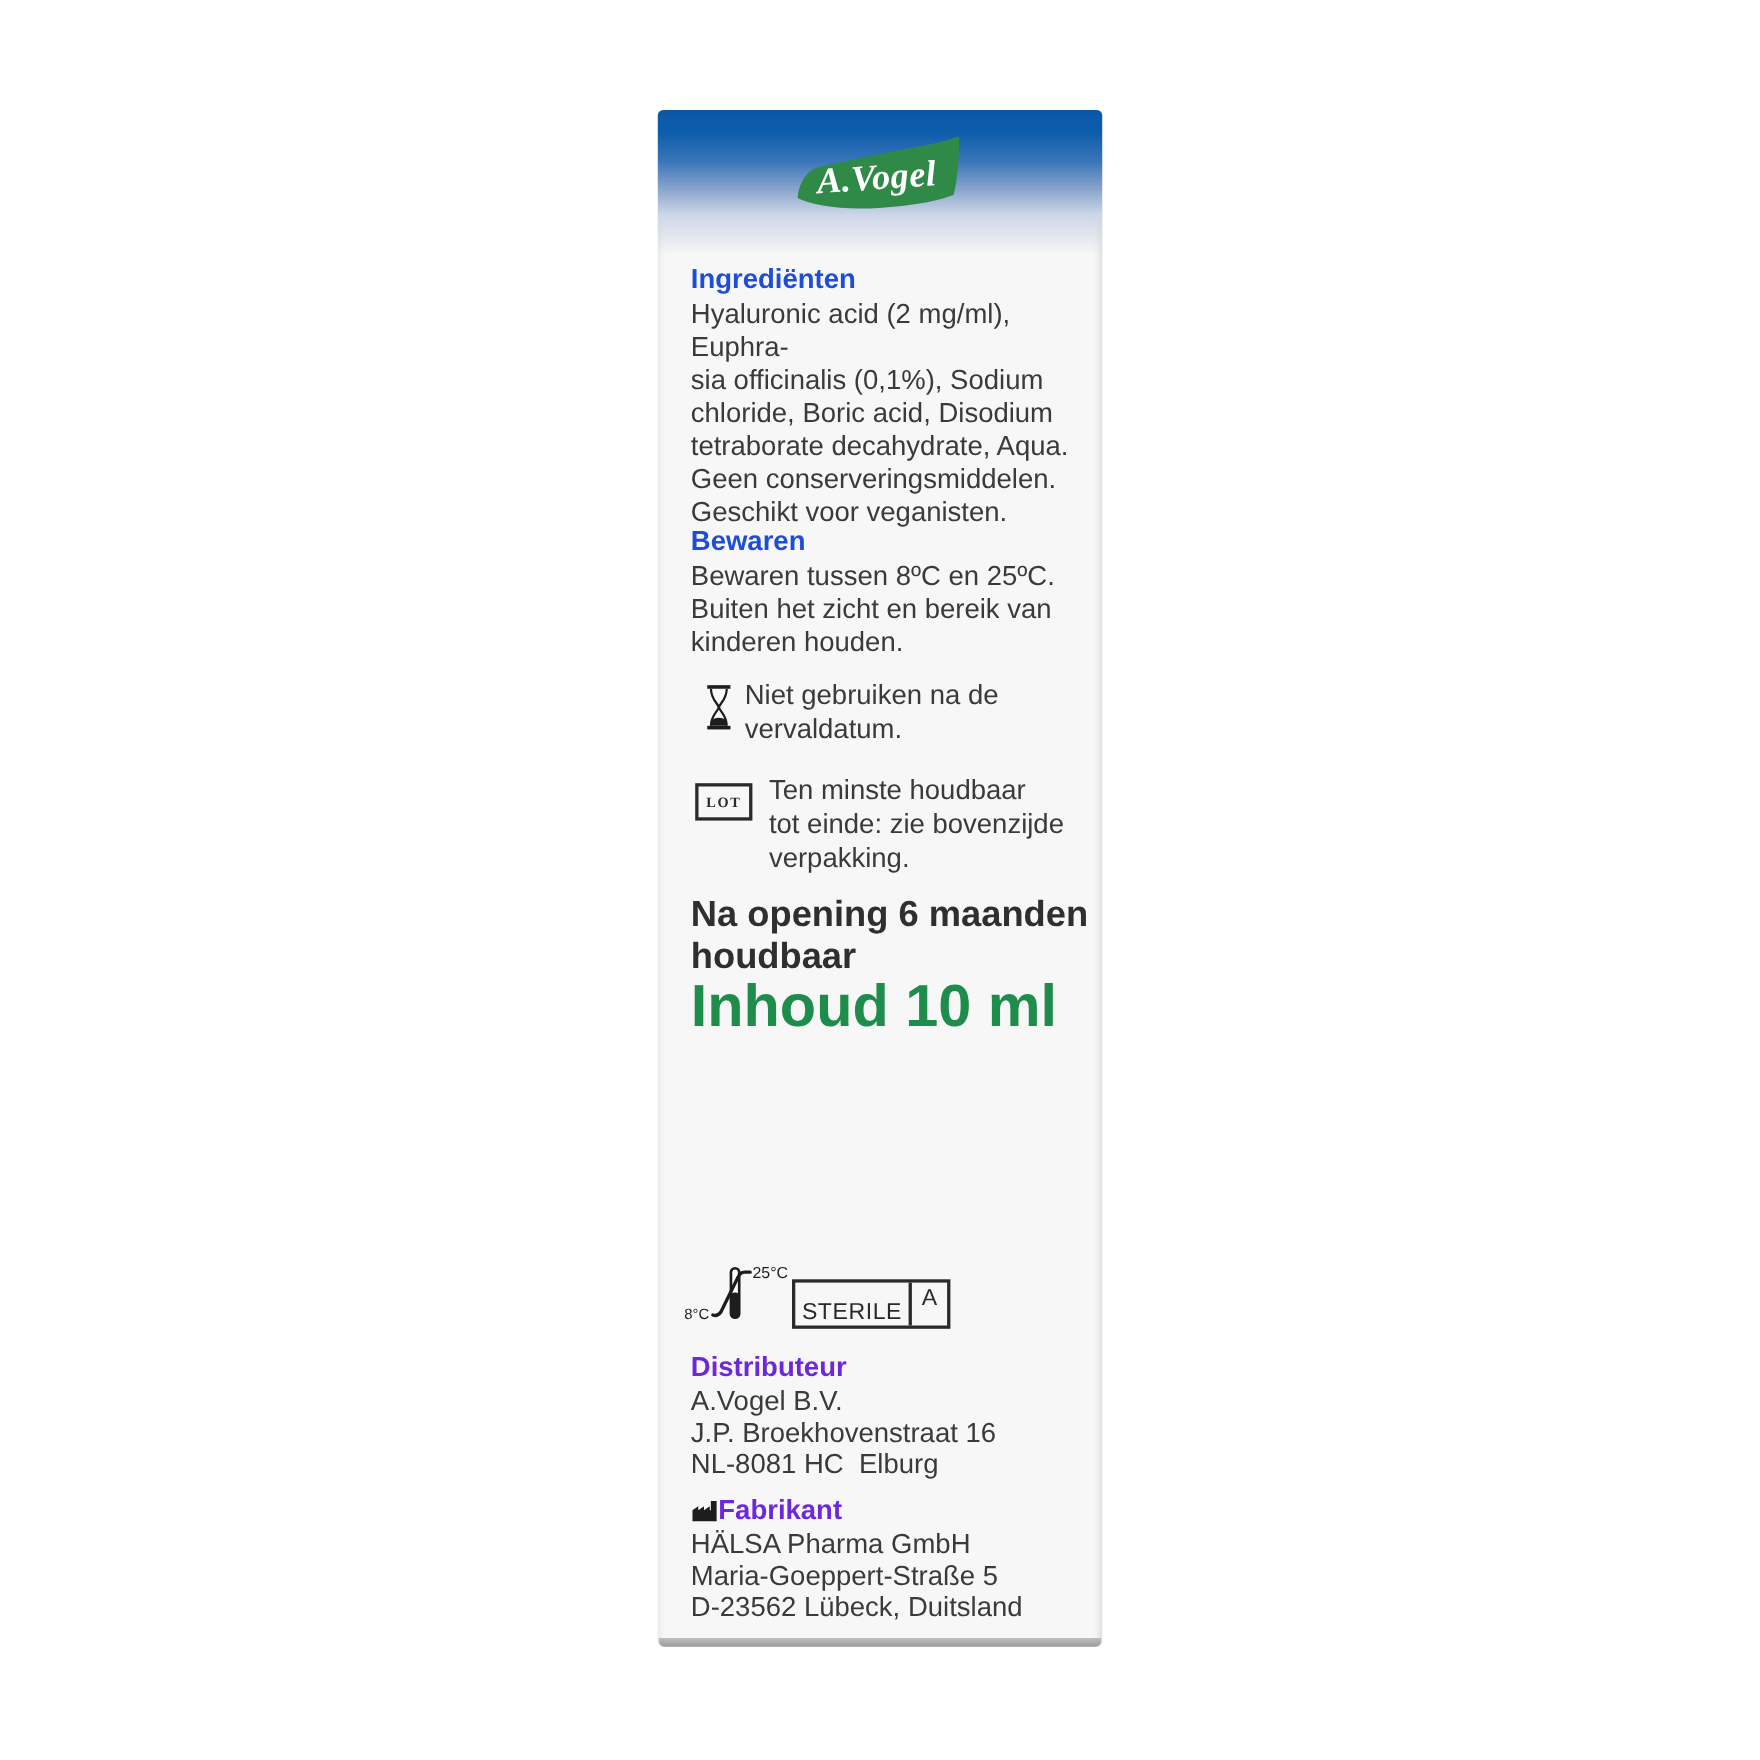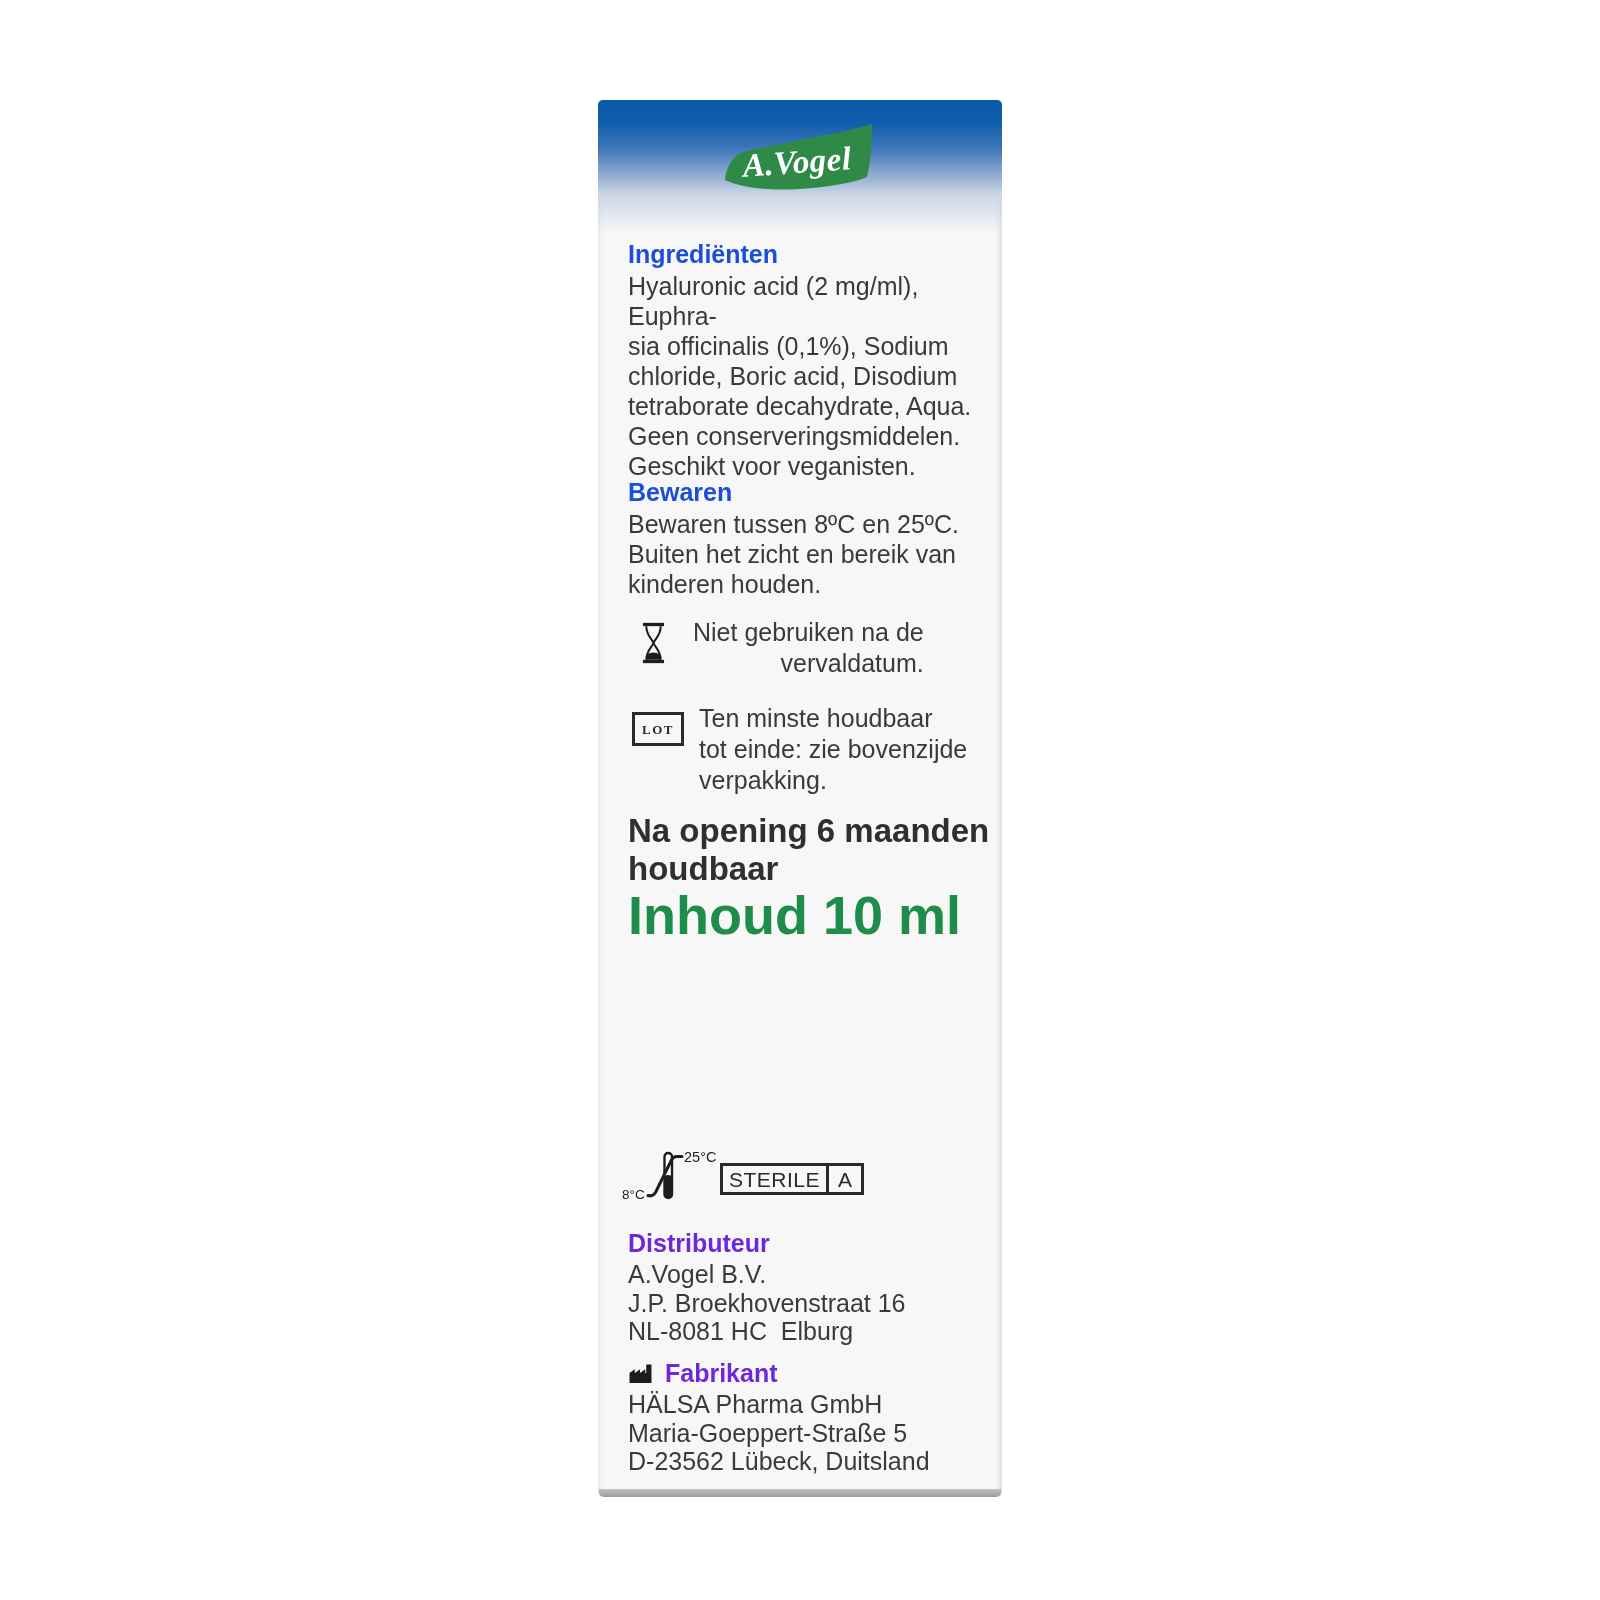--- a/index.html
+++ b/index.html
@@ -27,43 +27,43 @@
   .logo-text{
     position:absolute;left:0;right:4px;top:21px;text-align:center;
     font-family:"Liberation Serif",serif;font-style:italic;font-weight:700;
     font-size:33px;color:#ffffff;transform:rotate(-4deg);letter-spacing:.5px;
   }
   .sec{position:absolute;left:30px;width:350px;color:#3a3a38;font-size:25px;line-height:30px;}
   .sec .hd{margin:0 0 1px 0;font-size:25px;line-height:31px;color:#1d4ed8;font-weight:700;}
   .prewrap{white-space:pre-wrap;}
   .sym-row{position:absolute;display:flex;color:#3a3a38;font-size:25px;line-height:31px;}
   .row-expiry{left:44px;top:517px;}
-  .row-expiry .txt{margin-left:28px;text-align:right;}
+  .row-expiry .txt{margin-left:12px;}
   .row-expiry svg{flex:none;margin-top:5px;}
   .row-lot{left:34px;top:603px;}
   .lot-box{
     flex:none;width:46px;height:28px;margin-top:9px;border:3px solid #2a2a28;
     display:flex;align-items:center;justify-content:center;
     font-size:13px;font-weight:700;letter-spacing:1.5px;color:#2a2a28;font-family:Liberation Serif, serif;
   }
   .row-lot .txt{margin-left:15px;}
   .after-opening{position:absolute;left:30px;top:712px;font-weight:700;font-size:33px;color:#2f2f2d;}
   .contents{position:absolute;left:30px;top:786px;font-weight:700;font-size:54px;line-height:1.1;color:#1e8c4a;}
   .ce-row{position:absolute;left:33px;top:965px;display:flex;align-items:flex-end;color:#262524;}
   .ce-num{font-weight:700;font-size:46px;line-height:1;letter-spacing:1px;margin-left:12px;margin-bottom:-7px;}
   .temp-symbol{position:absolute;left:22px;top:1044px;}
   .sterile{
     position:absolute;left:122px;top:1063px;display:inline-flex;align-items:stretch;
     border:3px solid #2a2a28;color:#2a2a28;font-size:21px;line-height:1;font-weight:400;
   }
-  .sterile .lbl{padding:3px 6px 2px;letter-spacing:.5px;}
+  .sterile .lbl{padding:16px 6px 2px;letter-spacing:.5px;}
   .sterile .grade{padding:3px 9px 2px;border-left:3px solid #2a2a28;}
   .addr{position:absolute;left:30px;width:350px;color:#3a3a38;font-size:25px;line-height:28.5px;}
   .addr .hd{margin:0 0 2px 0;font-size:25px;font-weight:700;line-height:30px;color:#6d28d9;}
-  .mfr-head{display:flex;align-items:center;gap:12px;margin-bottom:2px;}
+  .mfr-head{display:flex;align-items:center;gap:0;margin-bottom:2px;}
   .mfr-head svg{flex:none;}
   .mfr-head .hd{margin:0;}
 </style>
 </head>
 <body>
 
 <div class="panel">
   <div class="blue-band"></div>
 
   <div class="logo">

